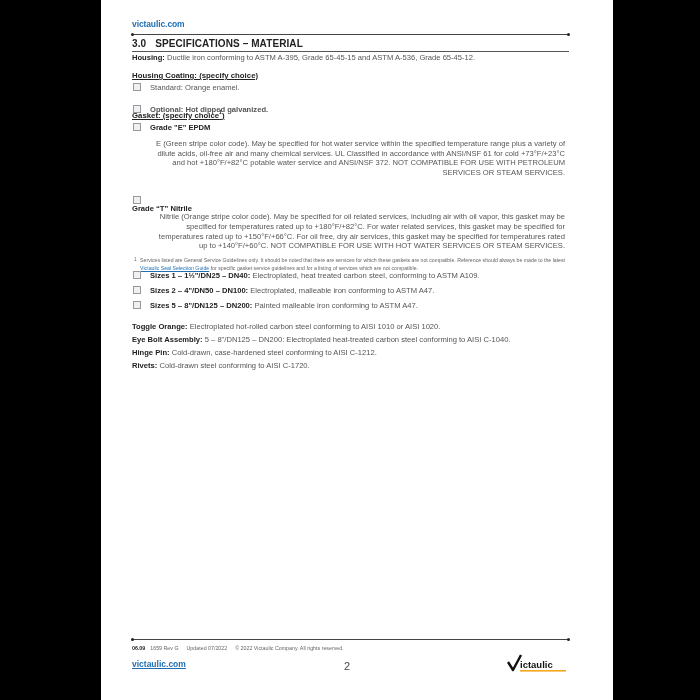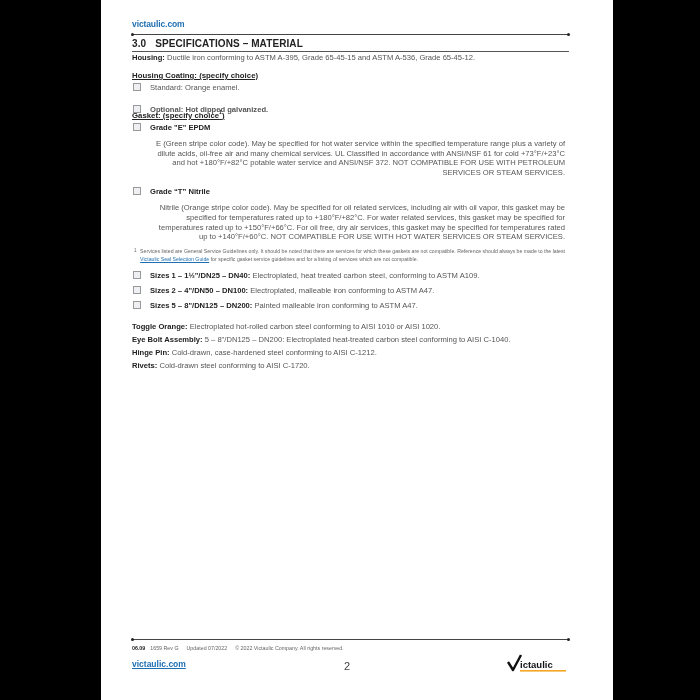--- a/index.html
+++ b/index.html
@@ -83,21 +83,21 @@
 
     <div class="body-text" style="top:111px;">
       <div class="heading">
         <span>Gasket: (specify choice</span><sup>1</sup><span>)</span>
       </div>
       <div class="cb-row" style="margin-top:2px;">
         <span class="cb"></span>
         <span class="b">Grade "E" EPDM</span>
       </div>
       <div class="gasket-desc" style="margin-top:4px;">E (Green stripe color code). May be specified for hot water service within the specified temperature range plus a variety of dilute acids, oil-free air and many chemical services. UL Classified in accordance with ANSI/NSF 61 for cold +73°F/+23°C and hot +180°F/+82°C potable water service and ANSI/NSF 372. NOT COMPATIBLE FOR USE WITH PETROLEUM SERVICES OR STEAM SERVICES.</div>
-      <div class="cb-row" style="margin-top:10px;">
+      <div class="cb-row" style="margin-top:19px;flex-direction:column;">
         <span class="cb"></span>
         <span class="b">Grade “T” Nitrile</span>
       </div>
       <div class="gasket-desc" style="margin-top:4px;">Nitrile (Orange stripe color code). May be specified for oil related services, including air with oil vapor, this gasket may be specified for temperatures rated up to +180°F/+82°C. For water related services, this gasket may be specified for temperatures rated up to +150°F/+66°C. For oil free, dry air services, this gasket may be specified for temperatures rated up to +140°F/+60°C. NOT COMPATIBLE FOR USE WITH HOT WATER SERVICES OR STEAM SERVICES.</div>
       <div class="footnote">
         <span class="mark">1</span>
         <span><span>Services listed are General Service Guidelines only. It should be noted that there are services for which these gaskets are not compatible. Reference should always be made to the latest </span><a>Victaulic Seal Selection Guide</a><span> for specific gasket service guidelines and for a listing of services which are not compatible.</span></span>
       </div>
     </div>
 

